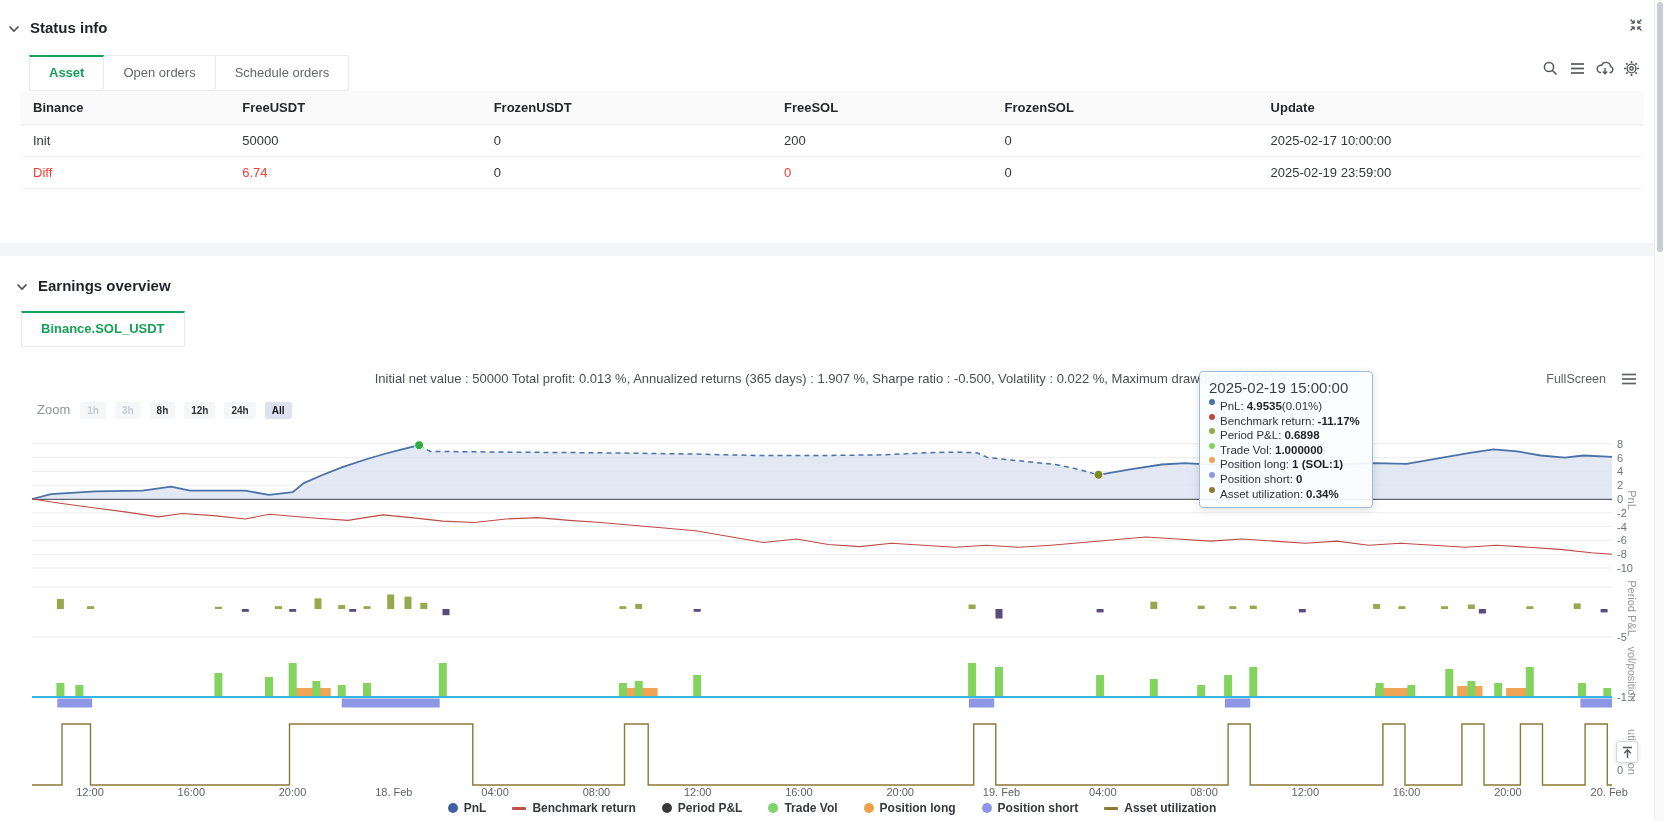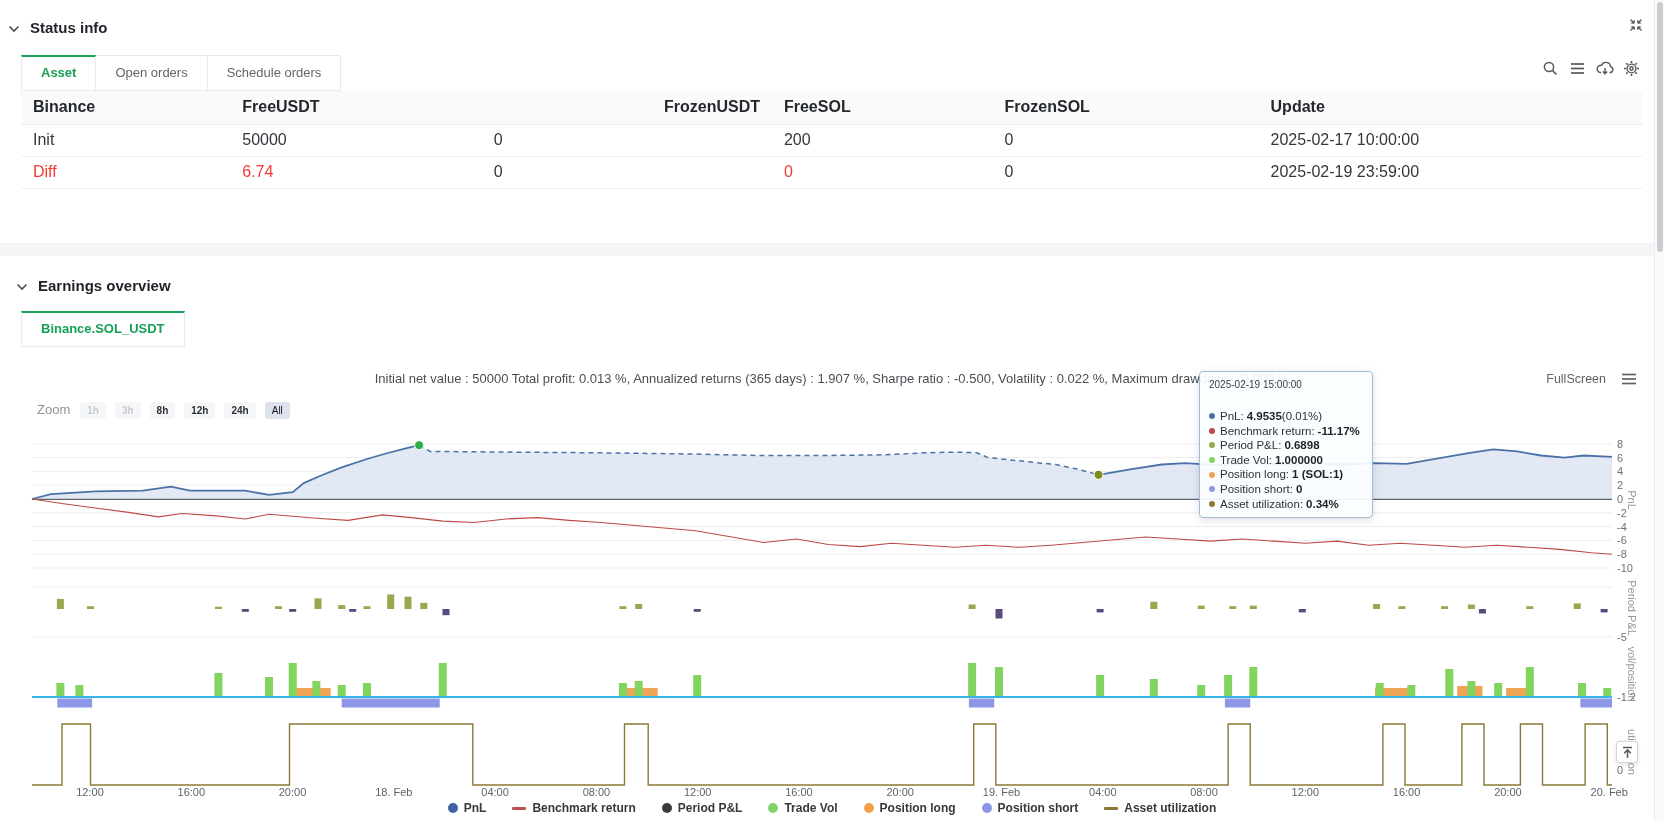--- a/index.html
+++ b/index.html
@@ -10,59 +10,59 @@
   .sec-title{font-size:15px;font-weight:700;color:#1f2329;display:inline-block;vertical-align:middle}
   .chevbox{display:inline-block;vertical-align:middle;margin-right:10px;cursor:pointer}
   .band{position:absolute;left:0;width:1664px;height:13px;background:#f4f5f7}
   
   .tabs{position:absolute;display:flex}
   .tab{height:36px;line-height:33px;padding:0 19px;border:1px solid #e9eaec;border-left-width:0;
        font-size:13px;color:var(--grey);background:#fff;cursor:pointer;white-space:nowrap}
   .tab:first-child{border-left-width:1px}
   .tab-active{color:var(--green);border-top:2px solid var(--green);font-weight:600;line-height:31px}
   
-  table{width:1622px;border-collapse:collapse;table-layout:fixed;font-size:16px}
+  table{width:1622px;border-collapse:collapse;table-layout:fixed;font-size:13px}
   th{background:#fafafa;text-align:left;font-weight:700;color:var(--ink);height:33px;padding:0 12px;
      border-bottom:1px solid #eceef0;overflow:hidden}
   td{height:32px;padding:0 12px;border-bottom:1px solid #f0f1f3;color:#33373c;overflow:hidden}
   td.link{color:#4094f7;cursor:pointer}
   td.danger{color:#f23b31}
   
   .iconrow{position:absolute;display:flex;gap:10px;align-items:center}
   .icon{width:17px;height:17px;cursor:pointer;display:inline-block}
   .icon svg{display:block}
   
   #summary{position:absolute;top:371px;left:0;width:1664px;text-align:center;font-size:13px;color:#4a4e53}
   #fullscreen{position:absolute;top:372px;right:58px;font-size:12.5px;color:#5f6266;cursor:pointer}
   #chart-menu{position:absolute;top:372px;right:26px}
   
   #zoom-row{position:absolute;top:402px;left:37px;font-size:13px;color:#8f939a;display:flex;align-items:flex-start}
   #zoom-row .lbl{margin-right:10px}
   .zoombtn{display:inline-block;min-width:24px;text-align:center;padding:3px 7px;margin-right:9px;
            font-size:10px;border-radius:3px;background:#f5f6f8;color:#2e3238;font-weight:600;cursor:pointer}
   .zoombtn.disabled{color:#c6cbd3;cursor:default}
-  .zoombtn.active{background:#dde2ee;color:#121417;font-weight:400}
+  .zoombtn.active{background:#dde2ee;color:#121417;font-weight:700}
   
   #chart-svg{position:absolute;top:430px;left:16px}
   #chart-svg text{font-family:"Liberation Sans",sans-serif}
   .tick{fill:#6e7276;font-size:11px}
   .xlab{fill:#5f6368;font-size:11px;text-anchor:middle}
   .rot{fill:#95989c;font-size:11px}
   
   #legend{position:absolute;top:801px;left:0;width:1664px;display:flex;justify-content:center;gap:26px;
           font-size:12px;font-weight:700;color:#36393d;align-items:center}
   .lg-item{display:inline-flex;align-items:center;cursor:pointer}
   .lg-dot{width:10px;height:10px;border-radius:50%;display:inline-block;margin-right:6px}
   .lg-line{width:14px;height:3px;display:inline-block;margin-right:6px;border-radius:1px}
   
   #tooltip{position:absolute;left:1199px;top:371px;width:174px;background:rgba(251,254,255,.92);
            border:1px solid #9fbdd8;border-radius:4px;box-shadow:0 2px 8px rgba(0,0,0,.13);
            padding:7px 9px 6px;font-size:11.5px;color:#2e3238;z-index:20}
-  .tt-title{margin-bottom:19px;font-size:10px;color:#3a3e43}
-  .tt-row{display:flex;align-items:center;line-height:14.6px;white-space:nowrap}
+  .tt-title{margin-bottom:3px;font-size:15px;color:#3a3e43}
+  .tt-row{display:flex;align-items:flex-start;line-height:14.6px;white-space:nowrap}
   .tt-dot{width:6px;height:6px;border-radius:50%;margin-right:5px;flex:none}
   .tt-row b{margin-left:3px;font-weight:700;color:#1e2125}
   
   #backtop{position:absolute;left:1616px;top:741px;width:22px;height:22px;background:#fff;
            border:1px solid #d4d6da;border-radius:3px;box-shadow:0 1px 4px rgba(0,0,0,.12);
            display:flex;align-items:center;justify-content:center;cursor:pointer;z-index:25}
   
   #scrollbar{position:absolute;right:0;top:0;width:10px;height:821px;background:#fafafa;border-left:1px solid #ececec}
   #scroll-thumb{position:absolute;left:2px;top:2px;width:6px;height:250px;border-radius:3px;background:#c9ccd1;cursor:pointer}
 </style>
@@ -79,21 +79,21 @@
 
 <span class="abs icon" style="top:17px;left:1628px">
   <svg width="16" height="16" viewBox="0 0 16 16" stroke="#565a5f" stroke-width="1.3" fill="none">
     <path d="M2.5 2.5 L6.2 6.2 M6.2 6.2 v-3 M6.2 6.2 h-3"></path>
     <path d="M13.5 2.5 L9.8 6.2 M9.8 6.2 v-3 M9.8 6.2 h3"></path>
     <path d="M2.5 13.5 L6.2 9.8 M6.2 9.8 v3 M6.2 9.8 h-3"></path>
     <path d="M13.5 13.5 L9.8 9.8 M9.8 9.8 v3 M9.8 9.8 h3"></path>
   </svg>
 </span>
 
-<div class="tabs" style="top:55px;left:21px" id="status-tabs">
+<div class="tabs" style="top:55px;left:29px" id="status-tabs">
     <div class="tab tab-active">Asset</div>
     <div class="tab">Open orders</div>
     <div class="tab">Schedule orders</div>
   </div>
 
 <div class="iconrow" style="top:60px;right:24px">
   <span class="icon">
     <svg width="17" height="17" viewBox="0 0 17 17" fill="none" stroke="#54575c" stroke-width="1.5">
       <circle cx="7" cy="7" r="4.6"></circle>
         <line x1="10.6" y1="10.6" x2="14.5" y2="14.5"></line>
@@ -129,21 +129,21 @@
     </svg>
   </span>
 </div>
 
 <div class="abs" style="top:91px;left:21px">
   <table>
     <thead>
         <tr id="thead-row">
           <th style="width: 12.9%;">Binance</th>
           <th style="width: 15.5%;">FreeUSDT</th>
-          <th style="width: 17.9%; text-align: right;">FrozenUSDT</th>
+          <th style="width: 17.9%;">FrozenUSDT</th>
           <th style="width: 13.6%;">FreeSOL</th>
           <th style="width: 16.4%;">FrozenSOL</th>
           <th style="width: 23.7%;">Update</th>
         </tr>
       </thead>
     <tbody id="tbody">
         <tr>
           <td>Init</td>
           <td>50000</td>
           <td>0</td>

